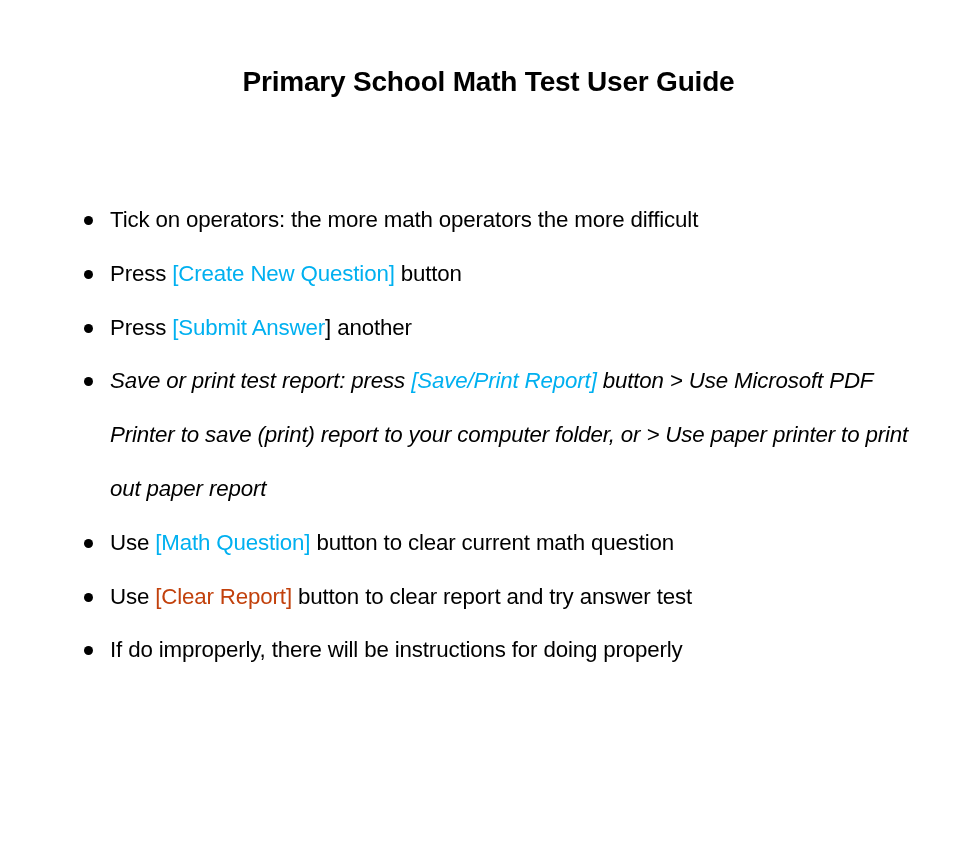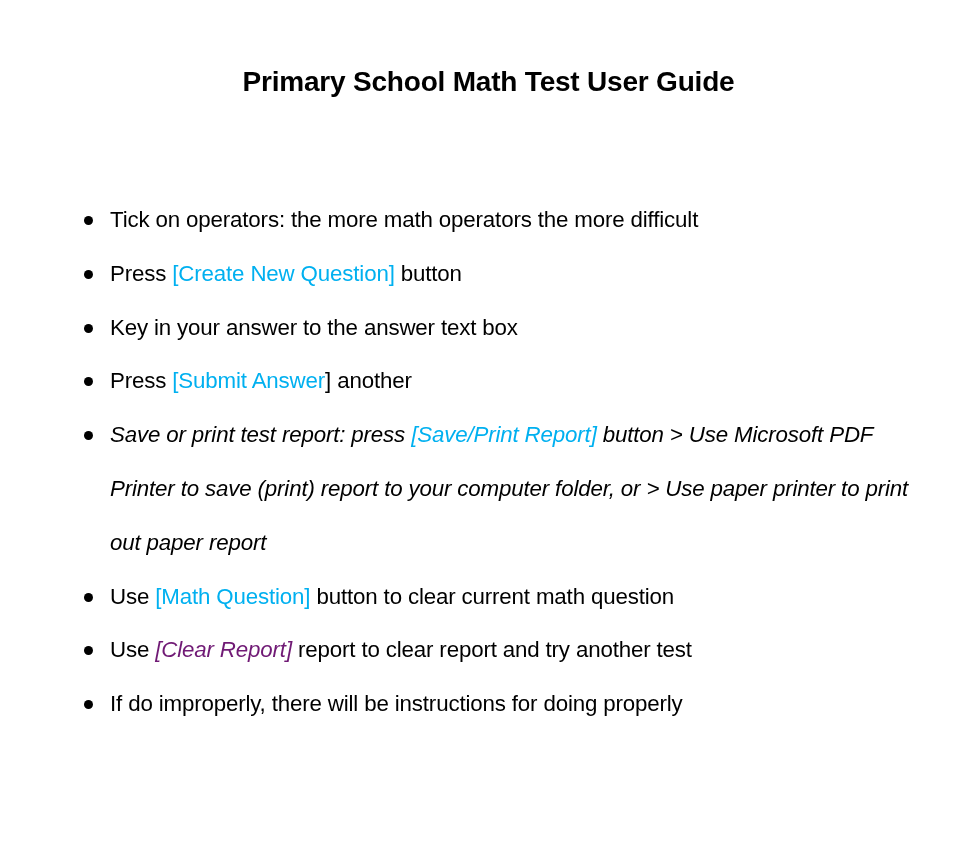--- a/index.html
+++ b/index.html
@@ -17,19 +17,18 @@
   .wrap-li { width: 805px; font-style: italic; }
 </style>
 </head>
 <body>
 
 <div class="title">Primary School Math Test User Guide</div>
 
 <ul class="guide">
   <li><span class="bullet"></span><span>Tick on operators: the more math operators the more difficult</span></li>
   <li><span class="bullet"></span><span>Press </span><span class="link" style="color: rgb(0, 176, 240);">[Create New Question]</span><span> button</span></li>
-  <li><span class="bullet"></span><span>Key in your answer to the answer text box</span></li>
   <li><span class="bullet"></span><span>Press </span><span class="link" style="color: rgb(0, 176, 240); text-align: center;">[Submit Answer</span><span>] another</span></li>
   <li class="wrap-li"><span class="bullet"></span><span>Save or print test report: press </span><span class="link" style="color: rgb(0, 176, 240);">[Save/Print Report]</span><span> button &gt; Use Microsoft PDF Printer to save (print) report to your computer folder, or &gt; Use paper printer to print out paper report</span></li>
   <li><span class="bullet"></span><span>Use </span><span class="link" style="color: rgb(0, 176, 240);">[Math Question]</span><span> button to clear current math question</span></li>
-  <li><span class="bullet"></span><span>Use </span><span class="link" style="color: #701a75; font-style: italic;">[Clear Report]</span><span> report to clear report and try another test</span></li>
+  <li><span class="bullet"></span><span>Use </span><span class="link" style="color: #c2410c;">[Clear Report]</span><span> button to clear report and try answer test</span></li>
   <li><span class="bullet"></span><span>If do improperly, there will be instructions for doing properly</span></li>
 </ul>
 
 </body></html>

